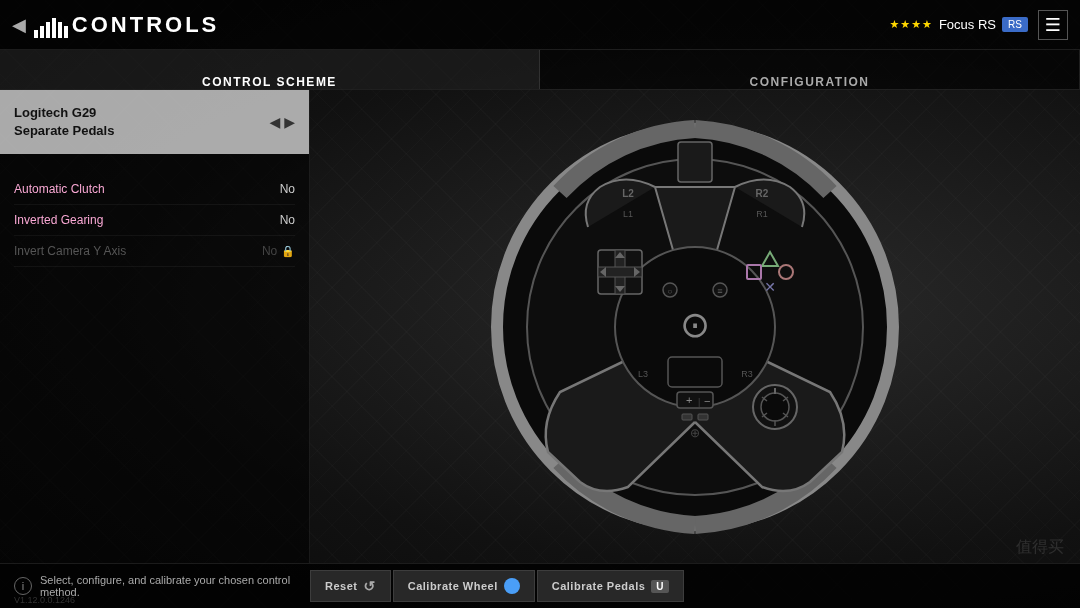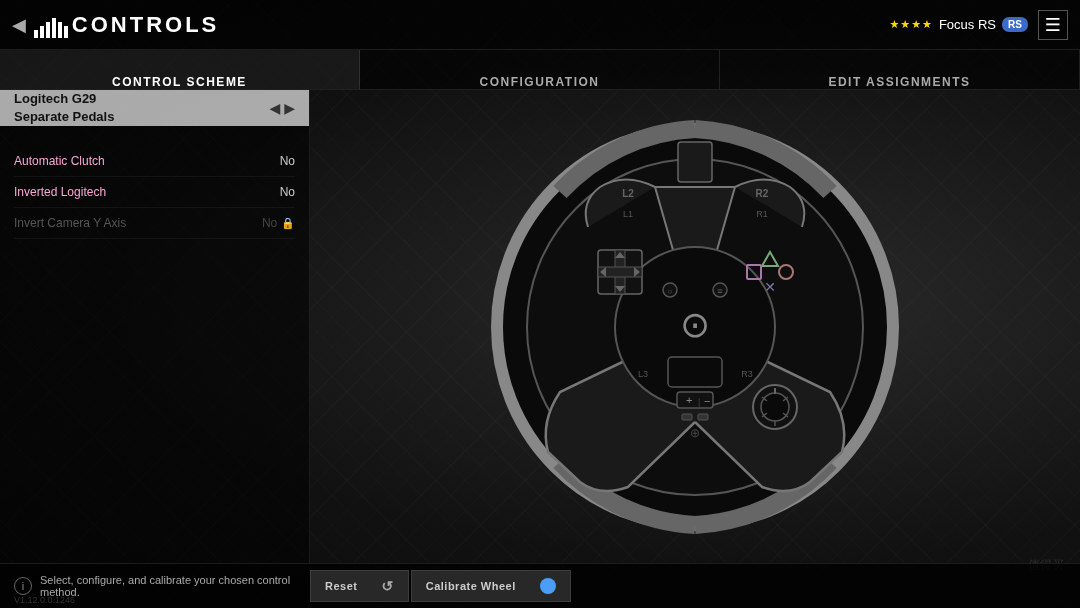--- a/index.html
+++ b/index.html
@@ -88,24 +88,24 @@
       font-size: 11px;
       letter-spacing: 1px;
     }
     .car-name {
       color: white;
       font-size: 13px;
     }
     .car-badge {
       background: #3a6bc7;
       padding: 2px 6px;
-      border-radius: 7px;
+      border-radius: 2px;
       font-size: 10px;
       color: white;
-      font-weight: bold;
+      font-weight: normal;
     }
     .menu-icon {
       color: white;
       font-size: 18px;
       cursor: pointer;
       border: 1px solid #555;
       padding: 3px 6px;
     }
 
     
@@ -147,21 +147,21 @@
       bottom: 45px;
       background: rgba(0,0,0,0.55);
       border-right: 1px solid rgba(255,255,255,0.08);
       z-index: 8;
     }
 
     
     .scheme-selector {
       background: rgba(200,200,200,0.85);
       margin: 0;
-      padding: 0 14px;
+      padding: 14px 14px;
       display: flex;
       align-items: center;
       justify-content: space-between;
     }
     .scheme-name {
       color: #111;
       font-size: 13px;
       font-weight: bold;
       line-height: 1.4;
     }
@@ -262,21 +262,21 @@
       display: flex;
       align-items: center;
       flex: 1;
       justify-content: flex-start;
       gap: 2px;
       padding-left: 0;
     }
     .action-btn {
       display: flex;
       align-items: center;
-      gap: 24px;
+      gap: 6px;
       background: rgba(50,50,50,0.8);
       border: 1px solid rgba(255,255,255,0.1);
       padding: 6px 14px;
       color: #ccc;
       font-size: 11px;
       font-weight: bold;
       letter-spacing: 0.5px;
       cursor: pointer;
       height: 32px;
     }
@@ -327,43 +327,40 @@
   </div>
 </div>
 
 <div class="nav-tabs">
   <div class="nav-tab active">
     <span>CONTROL SCHEME</span>
   </div>
   <div class="nav-tab">
     <span>CONFIGURATION</span>
   </div>
-  <div class="nav-tab">
-    <span>EDIT ASSIGNMENTS</span>
-  </div>
 </div>
 
 <div class="left-panel">
   <div class="scheme-selector">
     <div>
       <div class="scheme-name">Logitech G29</div>
       <div class="scheme-name">Separate Pedals</div>
     </div>
     <div class="scheme-arrows">
       <span>◀</span>
       <span>▶</span>
     </div>
   </div>
   <div class="settings-list">
     <div class="setting-row">
       <span class="setting-label">Automatic Clutch</span>
       <span class="setting-value">No</span>
     </div>
     <div class="setting-row">
-      <span class="setting-label">Inverted Logitech</span>
+      <span class="setting-label">Inverted Gearing</span>
       <span class="setting-value">No</span>
     </div>
     <div class="setting-row">
       <span class="setting-label disabled">Invert Camera Y Axis</span>
       <span style="display:flex;align-items:center;">
         <span class="setting-value disabled">No</span>
         <span class="lock-icon">🔒</span>
       </span>
     </div>
   </div>
@@ -470,18 +467,22 @@
   </div>
   <div class="bottom-actions">
     <button class="action-btn">
       <span>Reset</span>
       <span class="refresh-icon">↺</span>
     </button>
     <button class="action-btn">
       <span>Calibrate Wheel</span>
       <div class="action-btn-icon"></div>
     </button>
+    <button class="action-btn">
+      <span>Calibrate Pedals</span>
+      <span class="action-btn-key">U</span>
+    </button>
   </div>
 </div>
 
 <div style="position:absolute;bottom:3px;left:14px;color:#333;font-size:9px;z-index:20;">V1.12.0.0.1246</div>
 
-<div style="position:absolute;bottom:34px;right:16px;color:rgba(255,255,255,0.12);font-size:12px;z-index:6;margin-top:33px;">值得买</div>
+<div style="position:absolute;bottom:50px;right:16px;color:rgba(255,255,255,0.12);font-size:16px;z-index:6;margin-top:33px;">值得买</div>
 
 </body></html>

